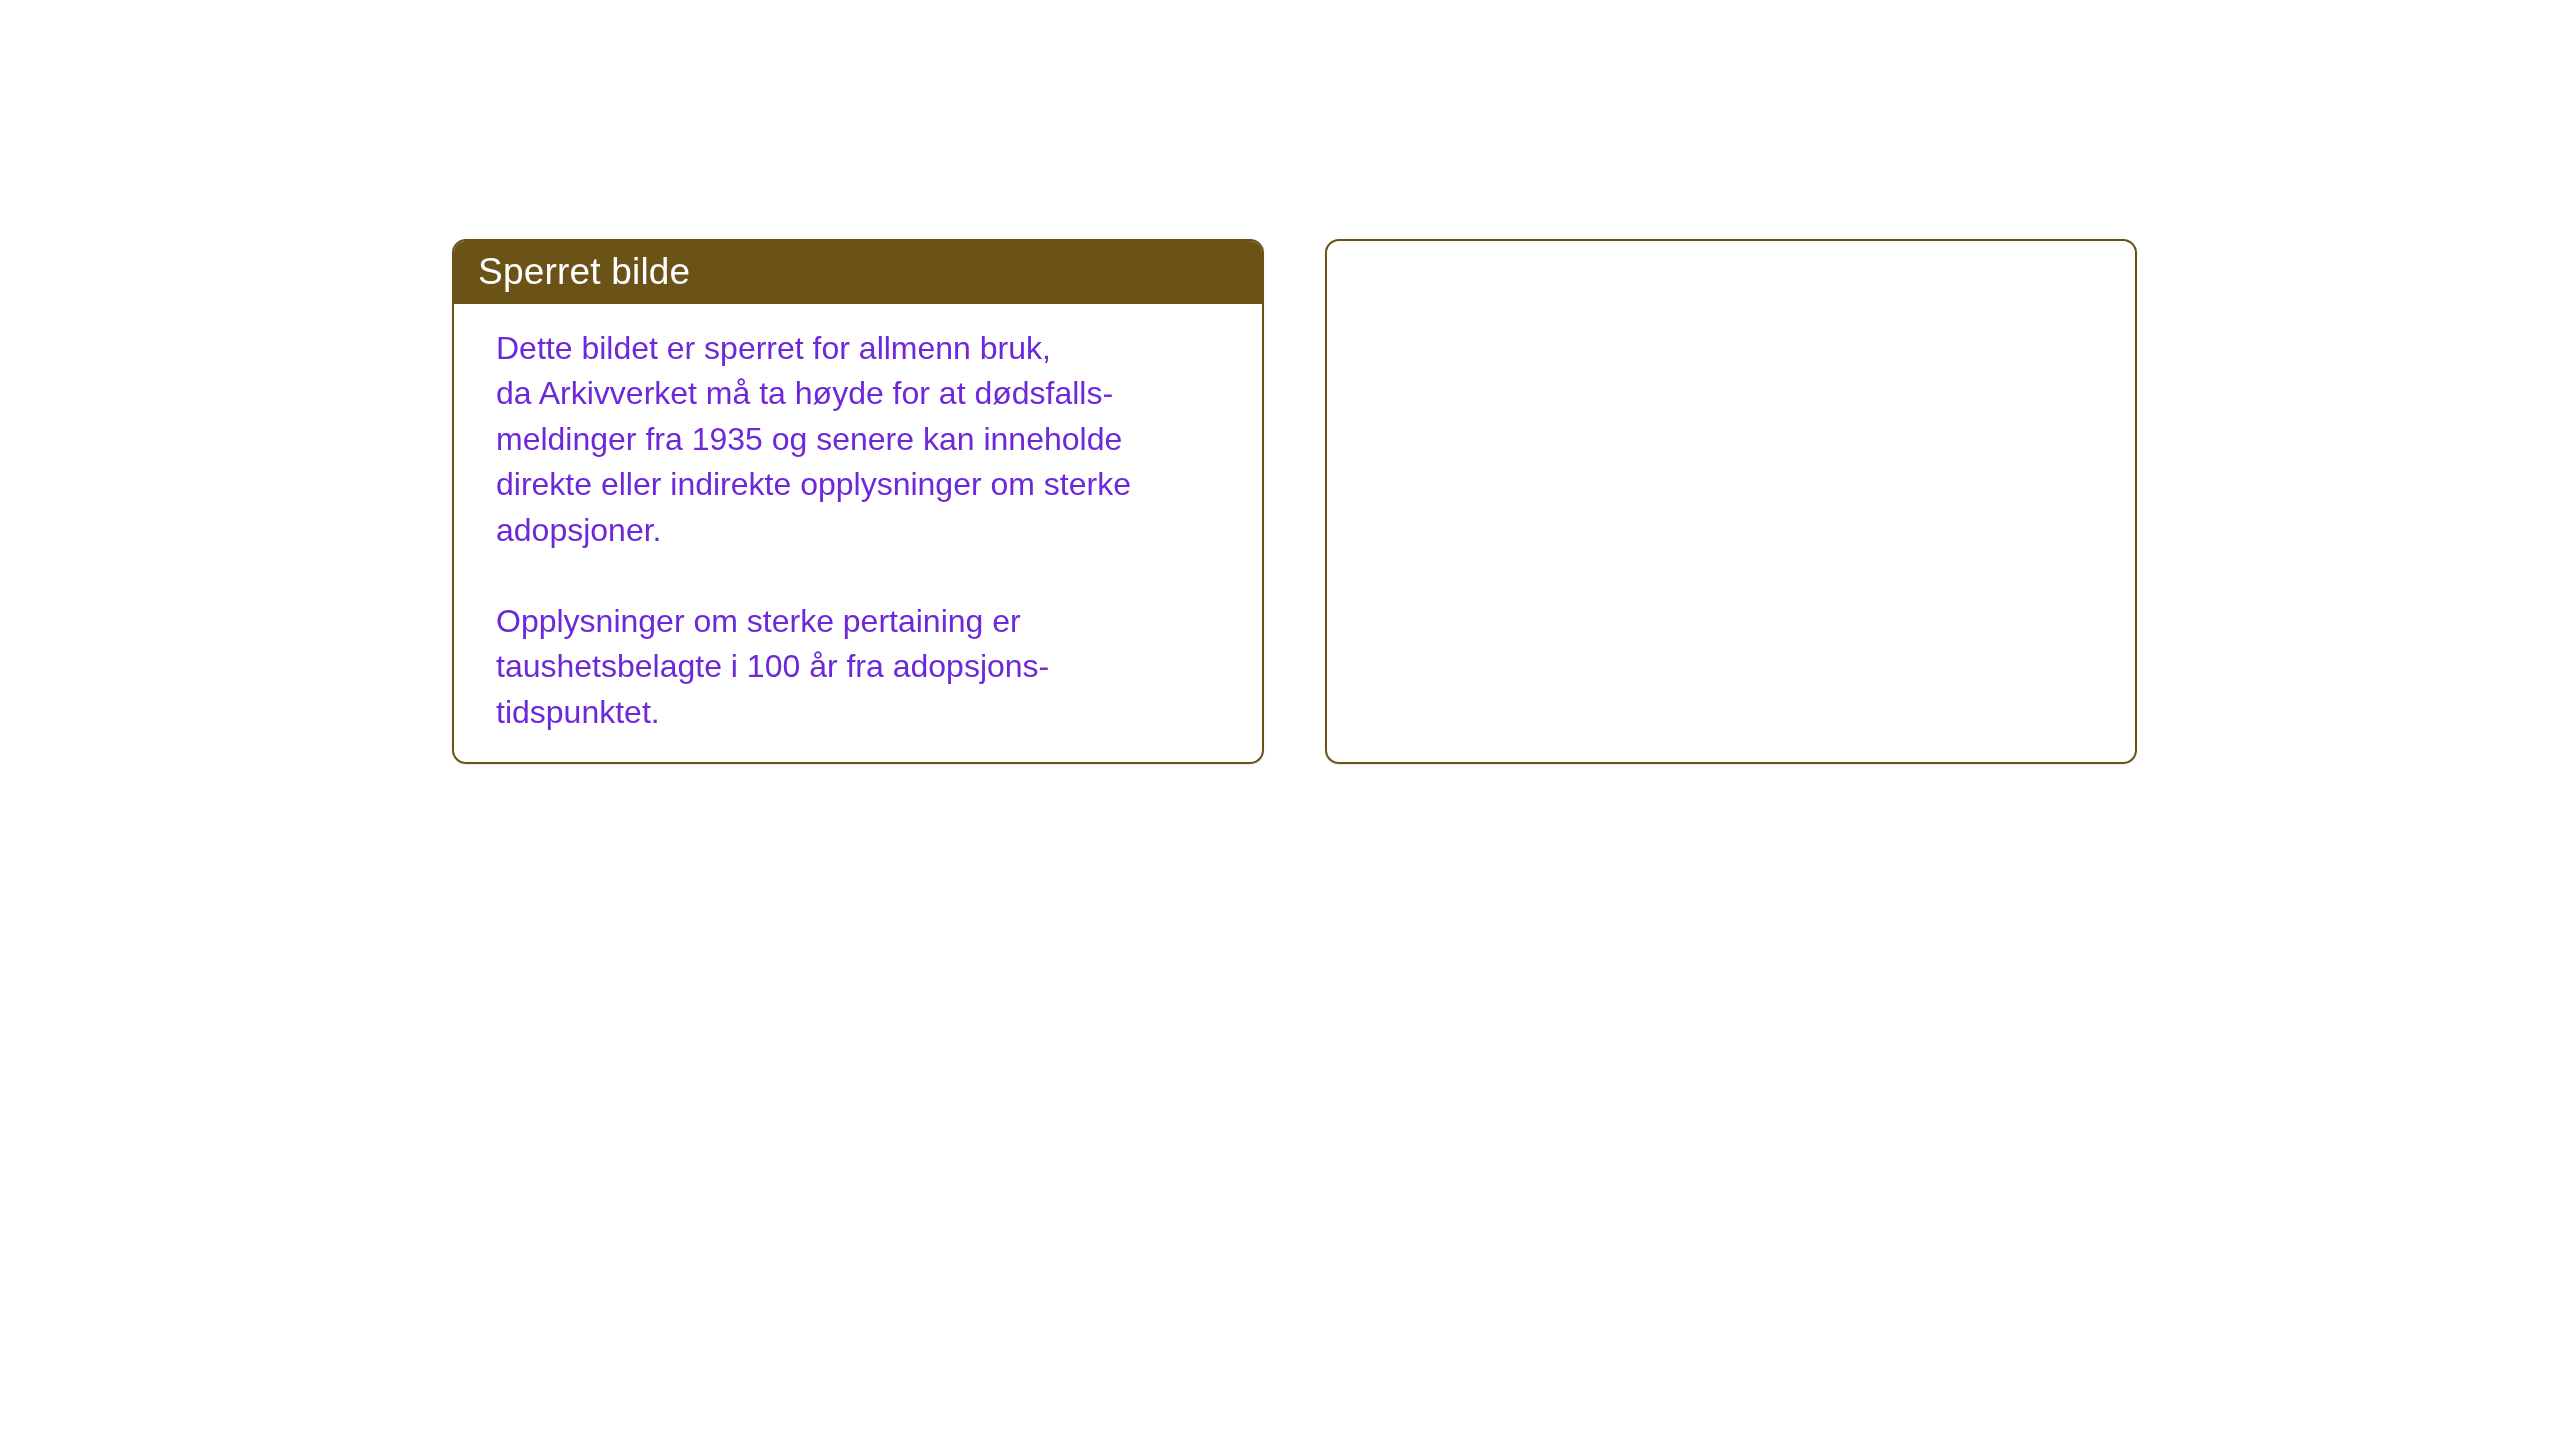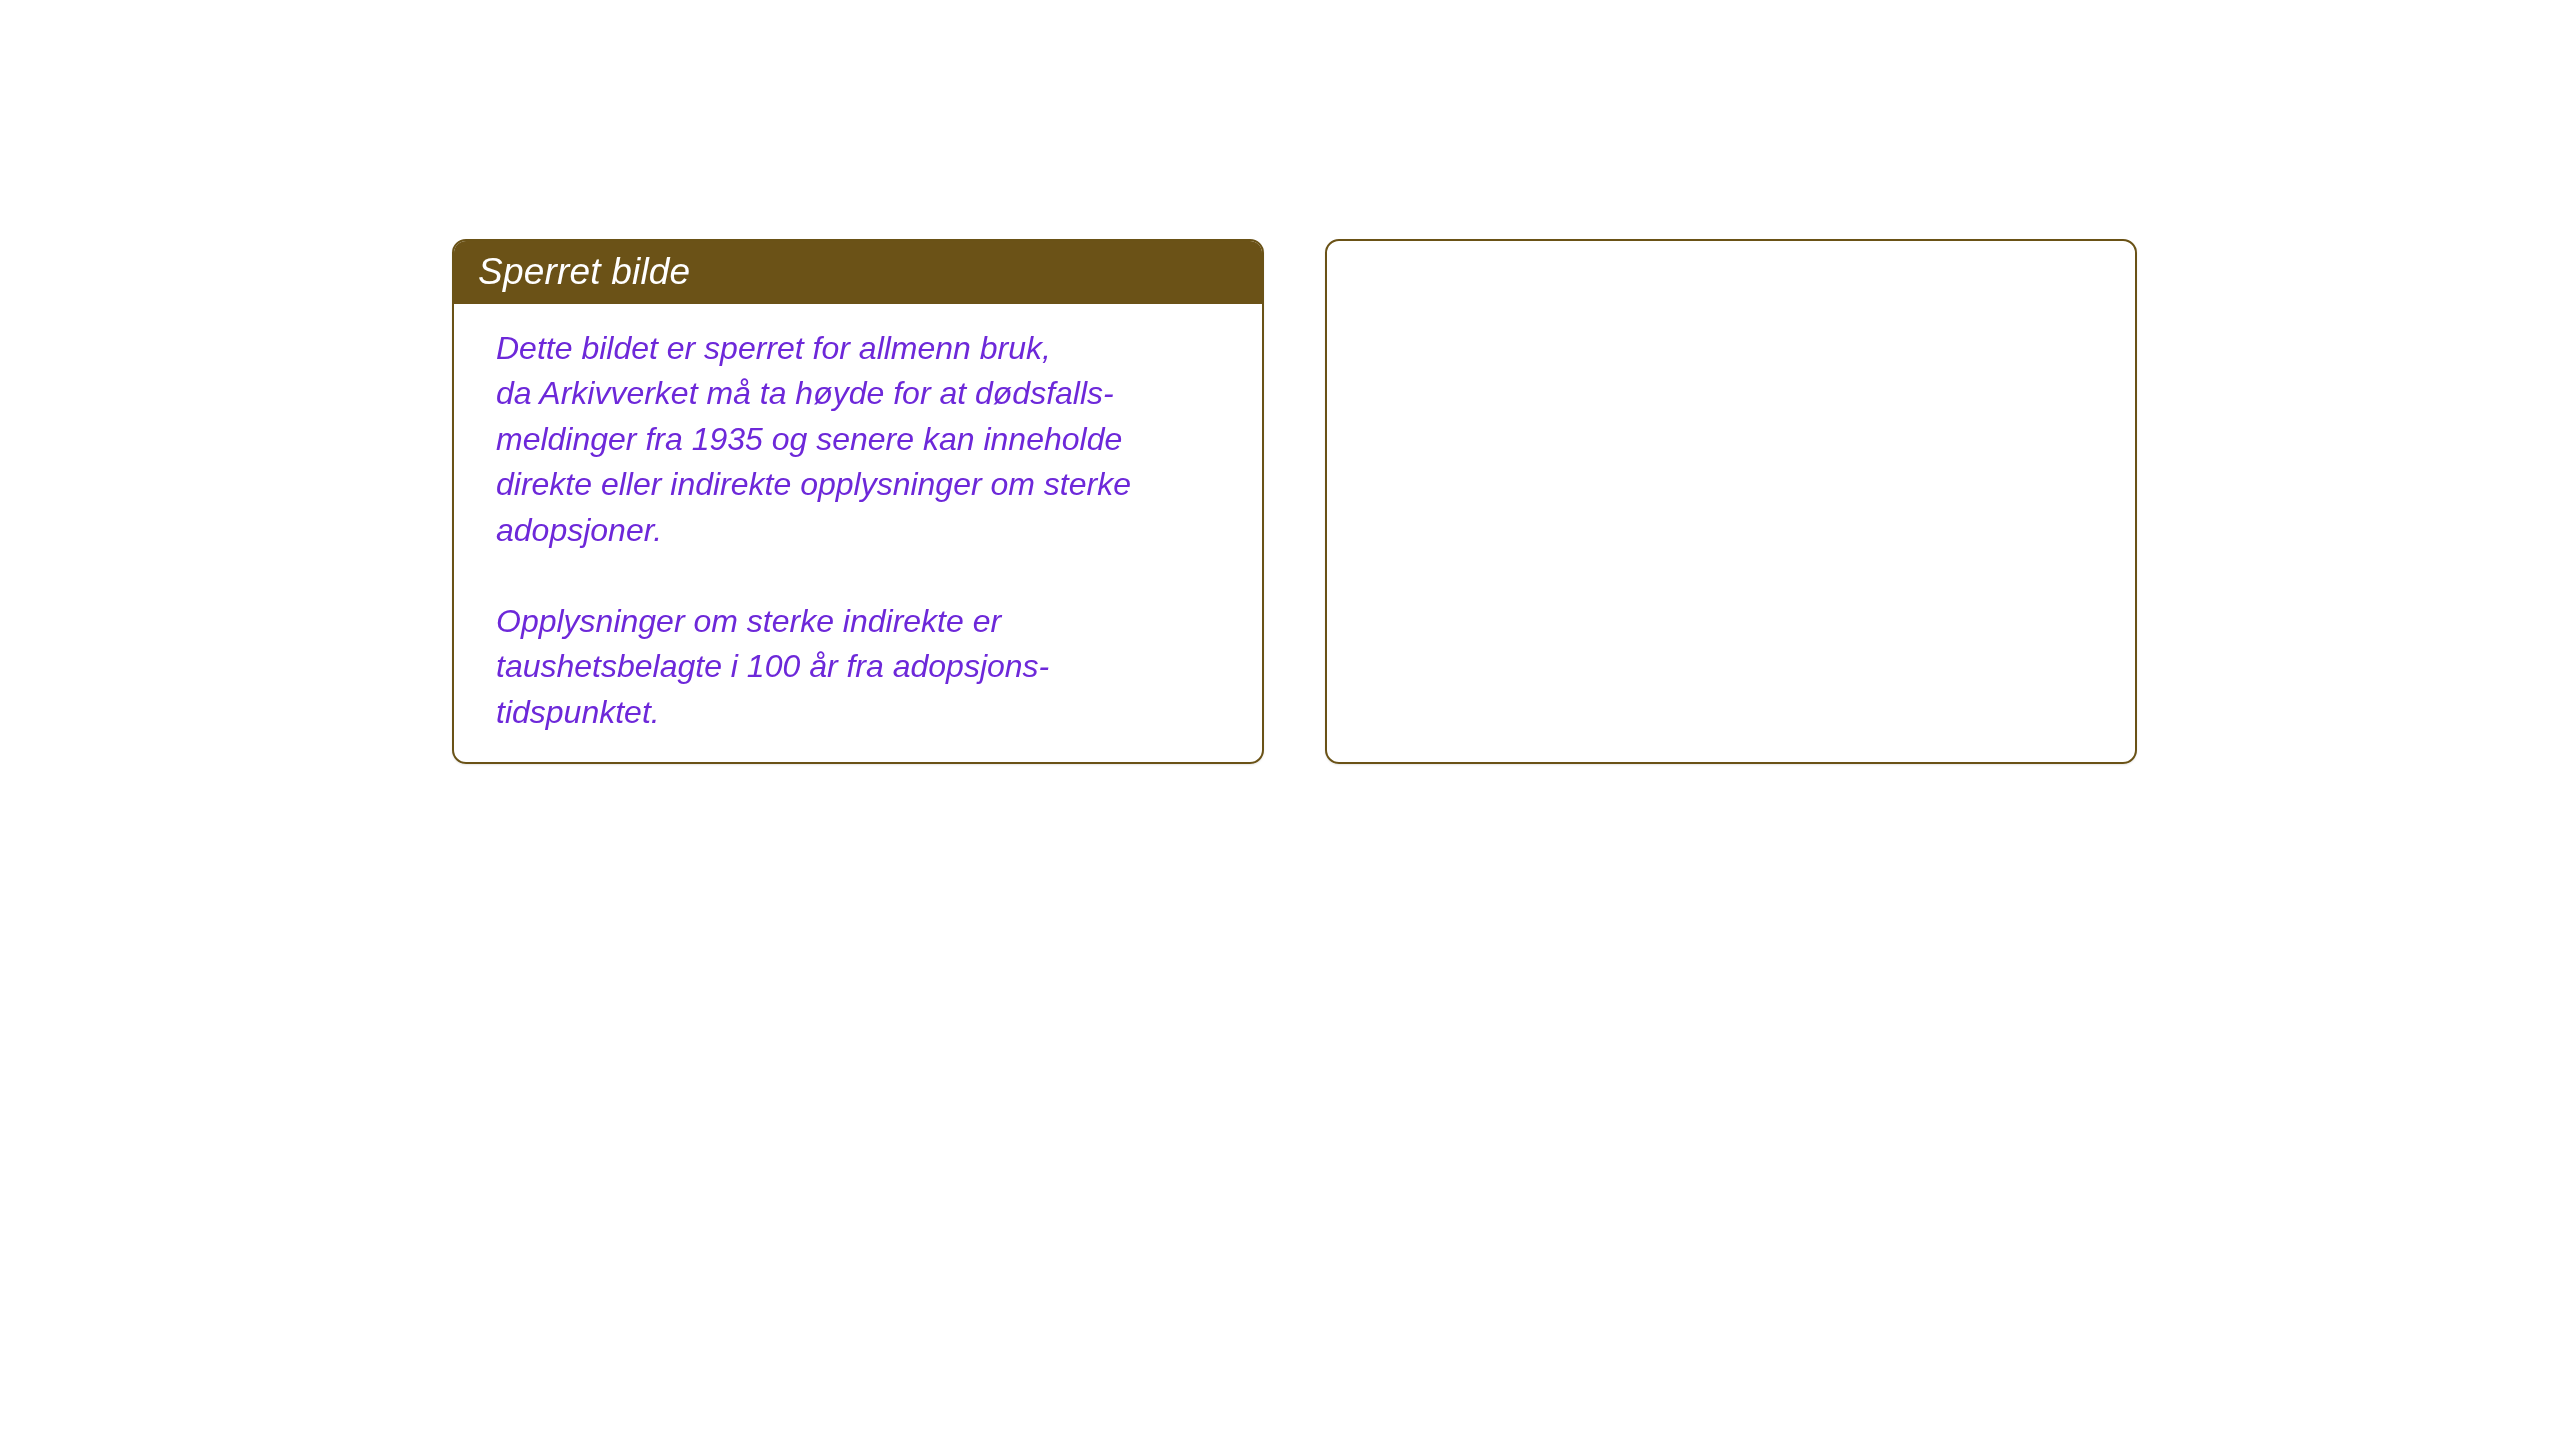--- a/index.html
+++ b/index.html
@@ -12,21 +12,20 @@
   }
   body {
     font-family: "Liberation Sans", sans-serif;
     -webkit-font-smoothing: antialiased;
   }
 
   .stage {
     position: relative;
     width: 2360px;
     height: 1440px;
-    font-style: italic;
   }
 
   .panel {
     position: absolute;
     box-sizing: border-box;
     background: #ffffff;
     border: 2px solid #6a5216;
     border-radius: 14px;
     overflow: hidden;
     box-shadow: 0 1px 2px rgba(0,0,0,0.10);
@@ -83,21 +82,21 @@
 <div class="stage">
 
   <section class="panel" id="panel-blocked-no">
     <div class="panel-header">Sperret bilde</div>
     <div class="panel-body">
       <p>Dette bildet er sperret for allmenn bruk,
 da Arkivverket må ta høyde for at dødsfalls-
 meldinger fra 1935 og senere kan inneholde
 direkte eller indirekte opplysninger om sterke
 adopsjoner.</p>
-      <p>Opplysninger om sterke indirekte er
+      <p>Opplysninger om sterke pertaining er
 taushetsbelagte i 100 år fra adopsjons-
 tidspunktet.</p>
     </div>
   </section>
 
   <section class="panel" id="panel-blocked-en">
     <div class="panel-body">
     </div>
   </section>
 

